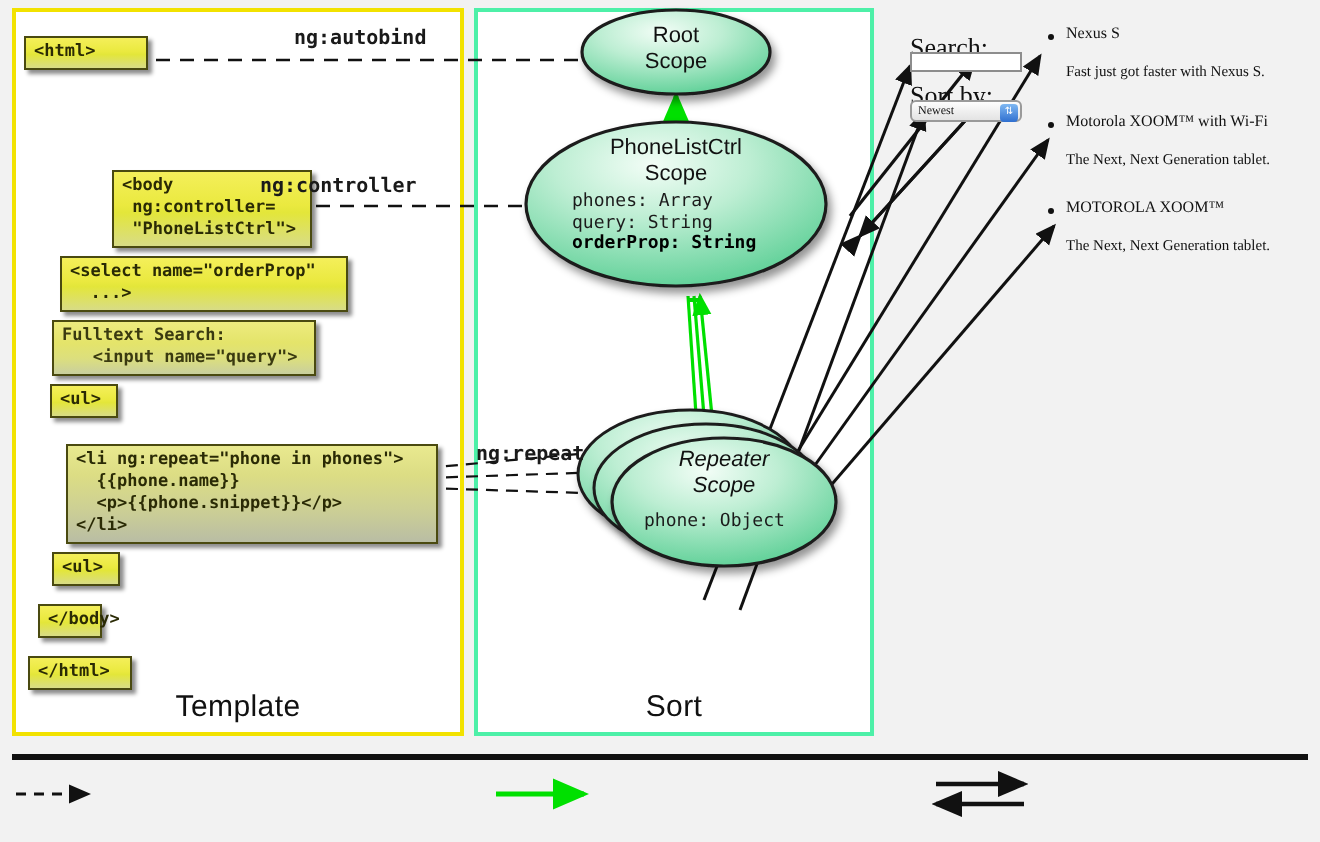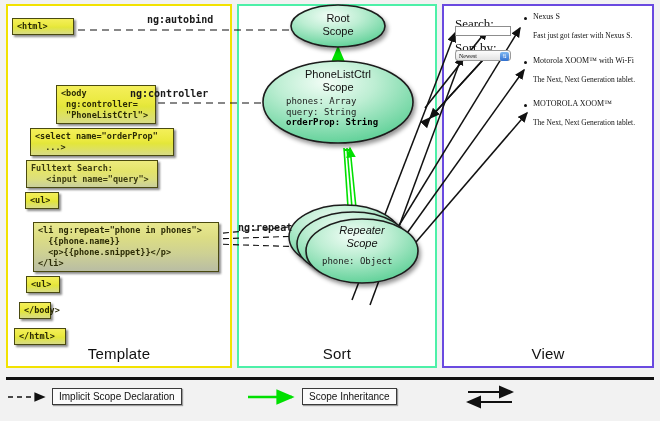--- a/index.html
+++ b/index.html
@@ -104,23 +104,20 @@
 </head>
 <body>
 
 <div class="stage">
 
   <div class="panel" id="panel-template">
     <div class="panel-label">Template</div>
   </div>
   <div class="panel" id="panel-model">
     <div class="panel-label">Sort</div>
-  </div>
-  <div class="panel" id="panel-view">
-    <div class="panel-label">View</div>
   </div>
 
   <svg class="layer" viewBox="0 0 660 421">
     <defs>
       <marker id="ah-black" markerWidth="7" markerHeight="7" refX="6" refY="3" orient="auto">
         <path d="M0,0 L7,3 L0,6 z" fill="#111"></path>
       </marker>
       <marker id="ah-black-sm" markerWidth="6" markerHeight="6" refX="5.4" refY="2.6" orient="auto">
         <path d="M0,0 L6,2.6 L0,5.2 z" fill="#111"></path>
       </marker>
@@ -267,16 +264,14 @@
   <div class="v-bullet" style="left:524px;top:61px;"></div>
   <div class="v-item-title" style="left:533px;top:56px;">Motorola XOOM™  with Wi-Fi</div>
   <div class="v-item-snippet" style="left:533px;top:75px;">The Next, Next Generation tablet.</div>
 
   <div class="v-bullet" style="left:524px;top:104px;"></div>
   <div class="v-item-title" style="left:533px;top:99px;">MOTOROLA XOOM™</div>
   <div class="v-item-snippet" style="left:533px;top:118px;">The Next, Next Generation tablet.</div>
 
   <div class="legend-rule"></div>
 
-  <div class="legend-box" style="left:52px;top:388px;">Implicit Scope Declaration</div>
-  <div class="legend-box" style="left:302px;top:388px;">Scope Inheritance</div>
 
 </div>
 
 </body></html>

